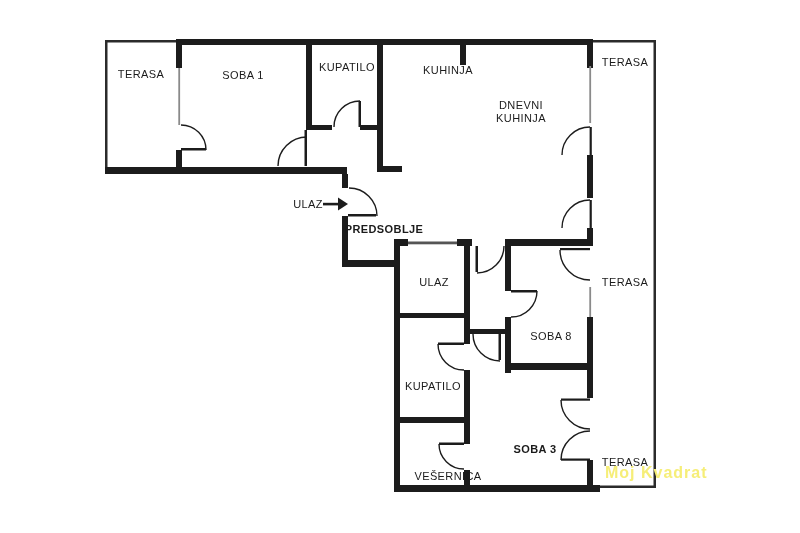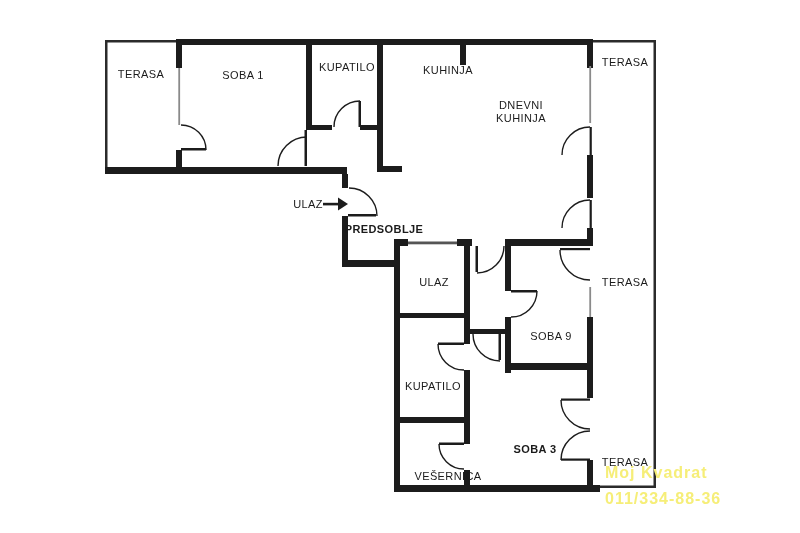--- a/index.html
+++ b/index.html
@@ -141,25 +141,24 @@
 
   <div class="room-label" style="left:141px; top:74px;">TERASA</div>
   <div class="room-label" style="left:243px; top:75px;">SOBA 1</div>
   <div class="room-label" style="left:347px; top:67px;">KUPATILO</div>
   <div class="room-label" style="left:424px; top:70px;padding-left:48px;">KUHINJA</div>
   <div class="room-label wrap" style="left:521px; top:112px;">DNEVNI KUHINJA</div>
   <div class="room-label" style="left:625px; top:62px;">TERASA</div>
   <div class="room-label" style="left:308px; top:204px;">ULAZ</div>
   <div class="room-label" style="left:384px; top:229px;font-weight:bold;">PREDSOBLJE</div>
   <div class="room-label" style="left:434px; top:282px;">ULAZ</div>
-  <div class="room-label" style="left:551px; top:336px;">SOBA 9</div>
+  <div class="room-label" style="left:551px; top:336px;">SOBA 8</div>
   <div class="room-label" style="left:625px; top:282px;">TERASA</div>
   <div class="room-label" style="left:433px; top:386px;">KUPATILO</div>
   <div class="room-label" style="left:535px; top:449px;font-weight:bold;">SOBA 3</div>
   <div class="room-label" style="left:448px; top:476px;">VEŠERNICA</div>
   <div class="room-label" style="left:625px; top:462px;">TERASA</div>
 
   <div class="watermark">
     <div>Moj Kvadrat</div>
-    <div>011/334-88-36</div>
   </div>
 
 </div>
 
 </body></html>

